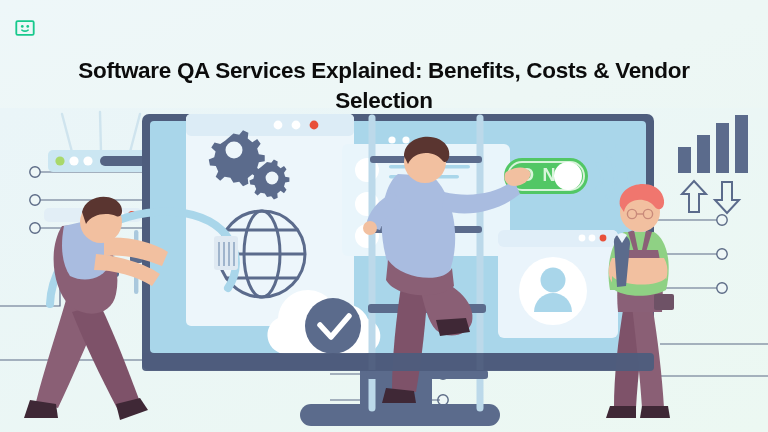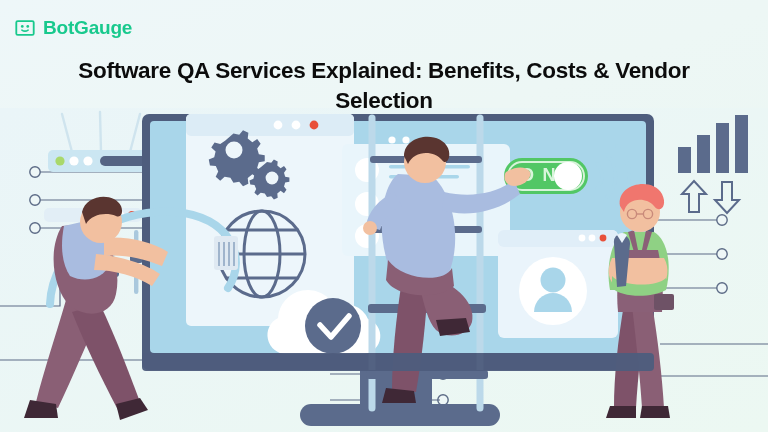--- a/index.html
+++ b/index.html
@@ -35,21 +35,20 @@
 
   <div class="logo-wrap">
     <span class="logo-mark">
       <svg viewBox="0 0 24 24" width="22" height="22">
         <rect x="2.5" y="4.5" width="19" height="15" rx="1.6" fill="none" stroke="#18c98d" stroke-width="2"></rect>
         <circle cx="9" cy="10.3" r="1.5" fill="#18c98d"></circle>
         <circle cx="15" cy="10.3" r="1.5" fill="#18c98d"></circle>
         <path d="M8.6 14.3 Q12 16.6 15.4 14.3" fill="none" stroke="#18c98d" stroke-width="1.7" stroke-linecap="round"></path>
       </svg>
     </span>
-    <span class="logo-text">BotGauge</span>
   </div>
 
   <h1 class="headline">Software QA Services Explained: Benefits, Costs &amp; Vendor Selection</h1>
 
   <div class="art">
     <svg viewBox="0 0 768 324" xmlns="http://www.w3.org/2000/svg">
       <defs>
         <linearGradient id="bg" x1="0" y1="0" x2="1" y2="1">
           <stop offset="0" stop-color="#eaf5f8"></stop>
           <stop offset="1" stop-color="#ecf8f2"></stop>

